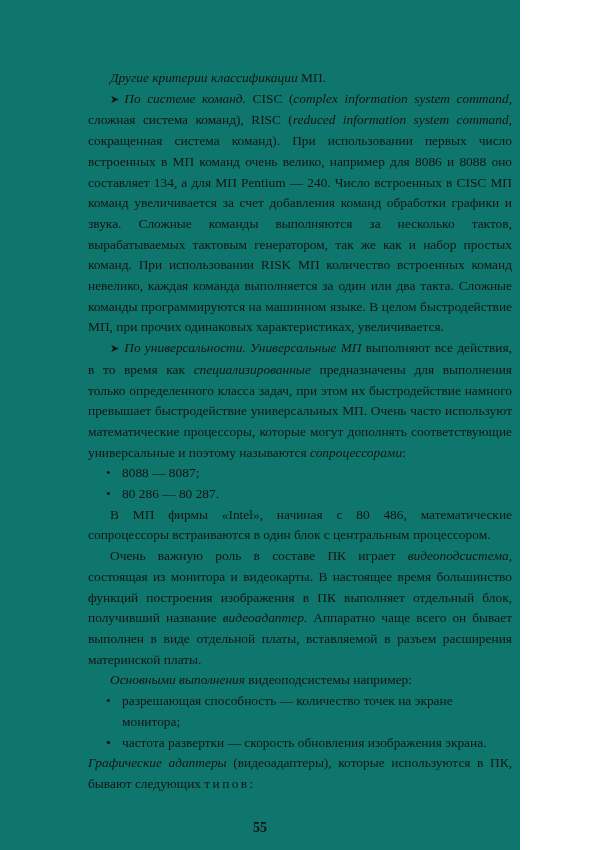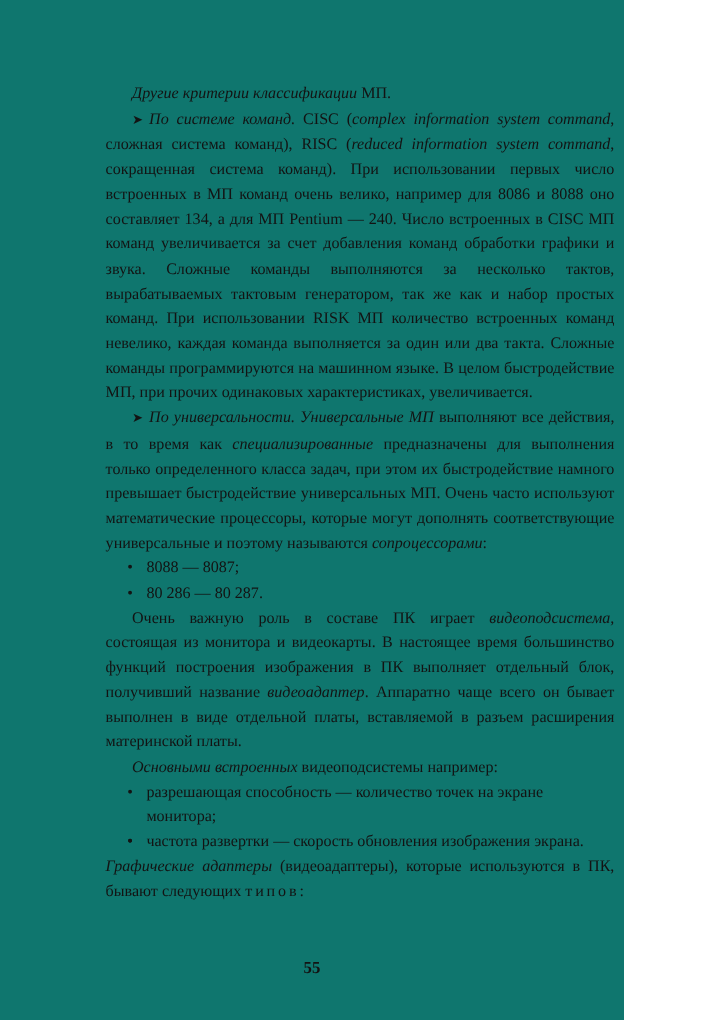--- a/index.html
+++ b/index.html
@@ -73,21 +73,21 @@
   ul.blist > li .li-text {
     text-indent: 0;
   }
   
   ul.blist.short > li .li-text { text-align: center; }
 
   .pagenum {
     position: absolute;
     left: 0;
     right: 0;
-    top: 800px;
+    top: 820px;
     text-align: center;
     font-size: 14px;
     font-weight: bold;
     color: #131313;
     font-family: "Liberation Serif", "DejaVu Serif", serif;
   }
 </style>
 </head>
 <body>
 
@@ -98,24 +98,25 @@
 
     <p class="arrow-para"><span class="arrow-glyph">➤</span><span class="bi">По системе команд.</span><span> CISC (</span><span class="it">complex information system command</span><span>, сложная система команд), RISC (</span><span class="it">reduced information system command</span><span>, сокращенная система команд). При использовании первых число встроенных в МП команд очень велико, например для 8086 и 8088 оно составляет 134, а для МП Pentium — 240. Число встроенных в CISC МП команд увеличивается за счет добавления команд обработки графики и звука. Сложные команды выполняются за несколько тактов, вырабатываемых тактовым генератором, так же как и набор простых команд. При использовании RISK МП количество встроенных команд невелико, каждая команда выполняется за один или два такта. Сложные команды программируются на машинном языке. В целом быстродействие МП, при прочих одинаковых характеристиках, увеличивается.</span></p>
 
     <p class="arrow-para"><span class="arrow-glyph">➤</span><span class="bi">По универсальности.</span><span class="it"> Универсальные МП</span><span> выполняют все действия, в то время как </span><span class="it">специализированные</span><span> предназначены для выполнения только определенного класса задач, при этом их быстродействие намного превышает быстродействие универсальных МП. Очень часто используют математические процессоры, которые могут дополнять соответствующие универсальные и поэтому называются </span><span class="it">сопроцессорами</span><span>:</span></p>
 
     <ul class="blist short">
       <li><span class="dot">•</span><span class="li-text">8088   — 8087;</span></li>
       <li><span class="dot">•</span><span class="li-text">80 286 — 80 287.</span></li>
     </ul>
 
+    <p class="indent">В МП фирмы «Intel», начиная с 80 486, математические сопроцессоры встраиваются в один блок с центральным процессором.</p>
 
     <p class="indent"><span>Очень важную роль в составе ПК играет </span><span class="it">видеоподсистема,</span><span> состоящая из монитора и видеокарты. В настоящее время большинство функций построения изображения в ПК выполняет отдельный блок, получивший название </span><span class="it">видеоадаптер</span><span>. Аппаратно чаще всего он бывает выполнен в виде отдельной платы, вставляемой в разъем расширения материнской платы.</span></p>
 
-    <p class="indent"><span class="it">Основными встроенных</span><span> видеоподсистемы например:</span></p>
+    <p class="indent"><span class="it">Основными выполнения</span><span> видеоподсистемы например:</span></p>
 
     <ul class="blist">
       <li><span class="dot">•</span><span class="li-text">разрешающая способность — количество точек на экране монитора;</span></li>
       <li><span class="dot">•</span></li>
       <li><span class="dot">•</span><span class="li-text">частота развертки — скорость обновления изображения экрана.</span></li>
     </ul>
 
     <p><span class="bi">Графические адаптеры</span><span> (видеоадаптеры), которые используются в ПК, бывают следующих </span><span class="sp">типов</span><span>:</span></p>
 
   </div>

